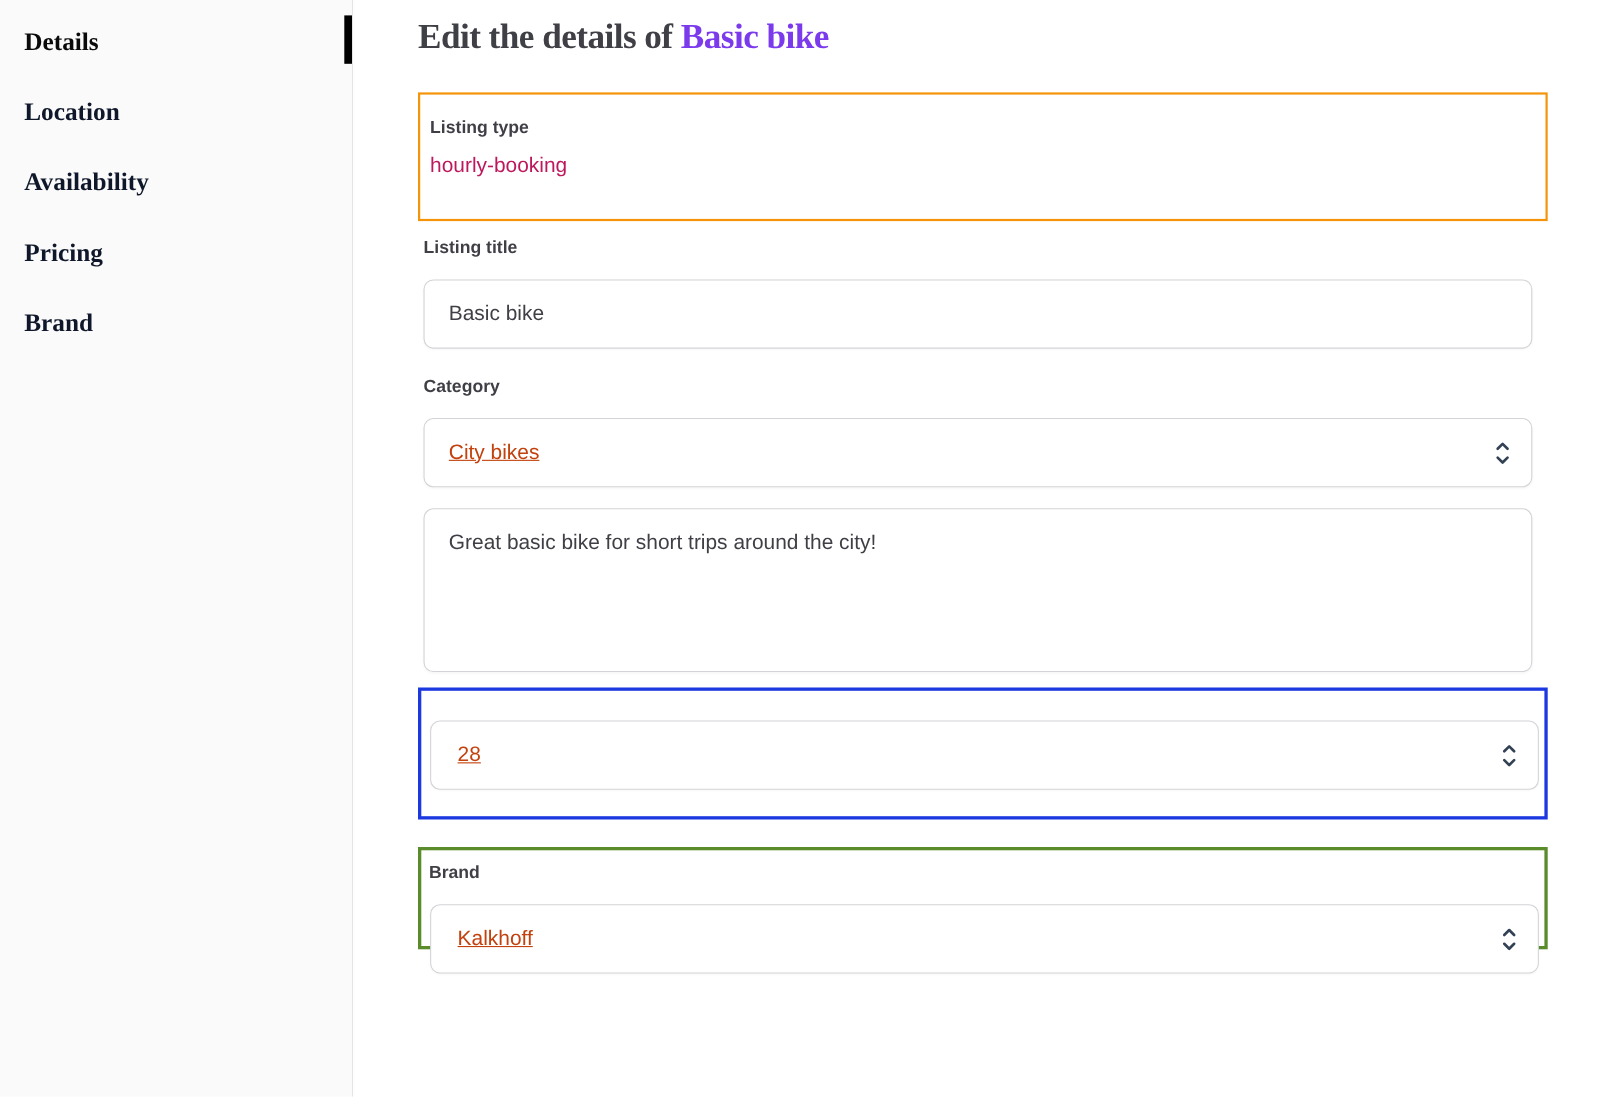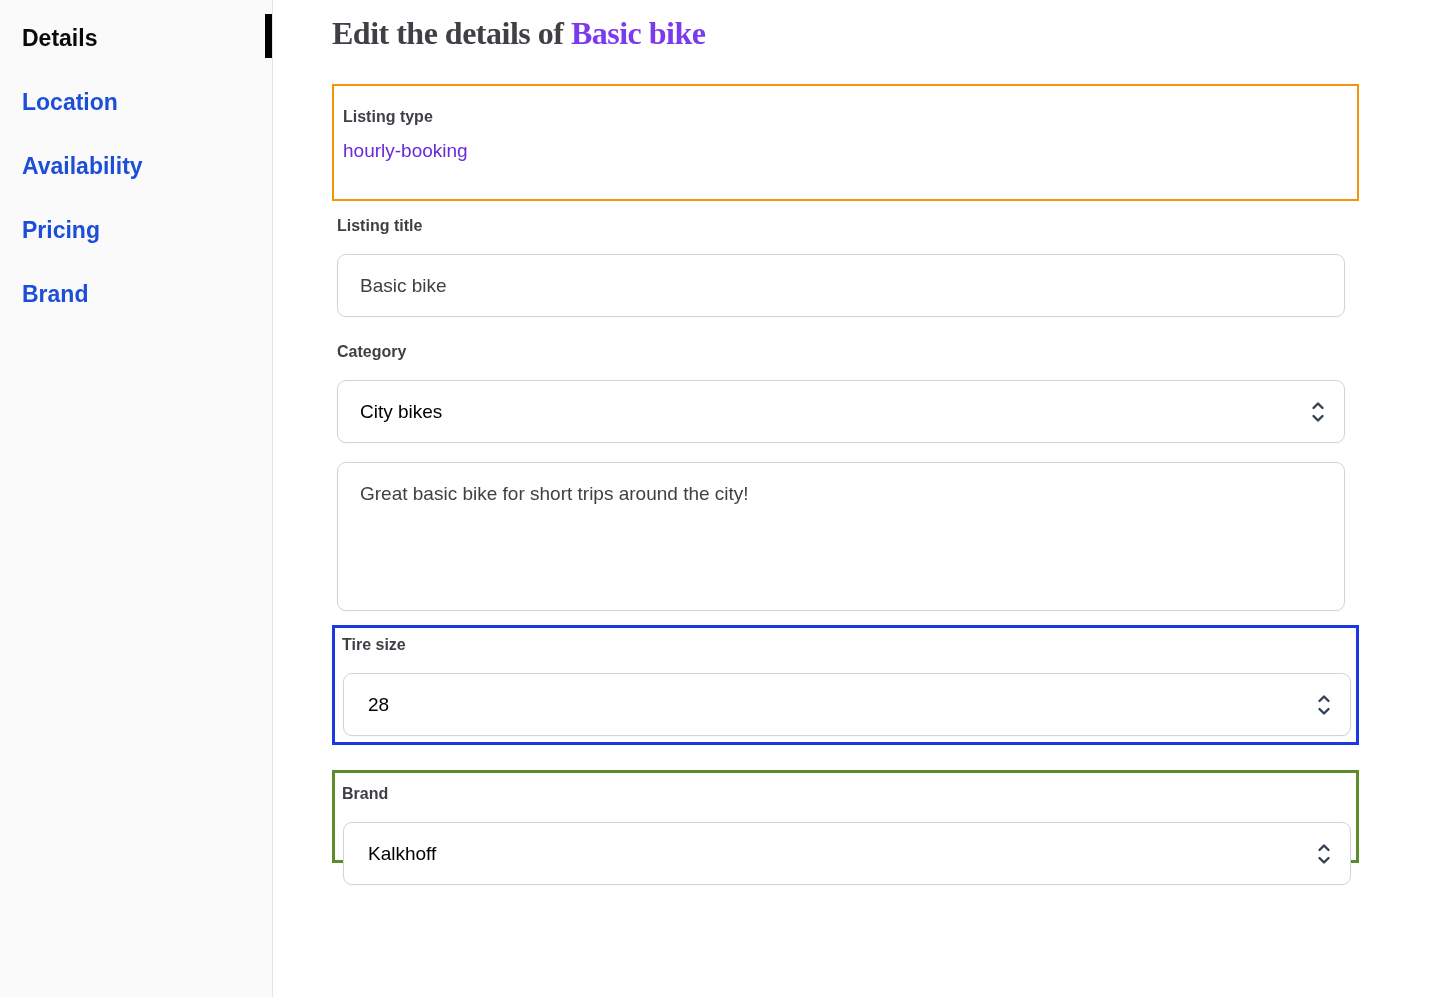--- a/index.html
+++ b/index.html
@@ -8,30 +8,31 @@
     background: #ffffff;
     font-family: "Liberation Sans", "DejaVu Sans", sans-serif;
     overflow: hidden;
     color: #3f3f46;
   }
   .app { display: flex; width: 1456px; height: 997px; }
 
   
   .sidebar {
     position: relative;
-    width: 273px; height: 100%;
+    width: 321px; height: 100%;
     background: #fafafa;
     border-right: 1px solid #e4e4e7;
     padding: 24px 0 0 22px;
     flex-shrink: 0;
+    font-family: Liberation Serif, serif;
   }
   .nav-item {
     font-size: 23px;
     font-weight: 600;
-    color: #1d4ed8;
+    color: #0f172a;
     line-height: 28px;
     margin-bottom: 36px;
     cursor: pointer;
     white-space: nowrap;
   }
   .nav-item.active { color: #0a0a0a; }
   .active-indicator {
     position: absolute;
     top: 14px; right: 0;
     width: 7px; height: 44px;
@@ -77,21 +78,21 @@
   }
 
   .field-label {
     font-size: 16px;
     font-weight: 600;
     color: #3f3f46;
     line-height: 18px;
   }
   .static-value {
     font-size: 19px;
-    color: #6d28d9;
+    color: #be185d;
     line-height: 24px;
     margin-top: 13px;
   }
 
   .label-standalone { margin-left: 5px; }
   .mt-section { margin-top: 16px; }
   .mt-section-sm { margin-top: 26px; }
   .mt-section-lg { margin-top: 32px; }
 
   .text-input {
@@ -126,21 +127,22 @@
     border: 1px solid #d4d4d8;
     border-radius: 9px;
     padding: 0 18px 0 22px;
     background: #ffffff;
     cursor: pointer;
     box-shadow: 0 1px 2px rgba(0,0,0,0.03);
   }
   .group-box .select-box { margin-left: 1px; padding-left: 24px; }
   .select-value {
     font-size: 19px;
-    color: #000000;
+    color: #c2410c;
+    text-decoration: underline;
   }
   .chevrons { flex-shrink: 0; display: block; }
 </style>
 </head>
 <body>
 
 <div class="app">
 
   <nav class="sidebar">
     <div class="nav-item active">Details</div>
@@ -170,21 +172,20 @@
         <span class="select-value">City bikes</span>
         <svg class="chevrons" width="16" height="22" viewBox="0 0 16 22" fill="none">
           <polyline points="3.5,7 8,2.5 12.5,7" stroke="#334155" stroke-width="2.4" stroke-linecap="round" stroke-linejoin="round"></polyline>
           <polyline points="3.5,15 8,19.5 12.5,15" stroke="#334155" stroke-width="2.4" stroke-linecap="round" stroke-linejoin="round"></polyline>
         </svg>
       </div>
 
       <textarea class="text-input" style="">Great basic bike for short trips around the city!</textarea>
 
       <section class="group-box blue">
-        <div class="field-label">Tire size</div>
         <div class="select-box" role="combobox">
           <span class="select-value">28</span>
           <svg class="chevrons" width="16" height="22" viewBox="0 0 16 22" fill="none">
             <polyline points="3.5,7 8,2.5 12.5,7" stroke="#334155" stroke-width="2.4" stroke-linecap="round" stroke-linejoin="round"></polyline>
             <polyline points="3.5,15 8,19.5 12.5,15" stroke="#334155" stroke-width="2.4" stroke-linecap="round" stroke-linejoin="round"></polyline>
           </svg>
         </div>
       </section>
 
       <section class="group-box green">

